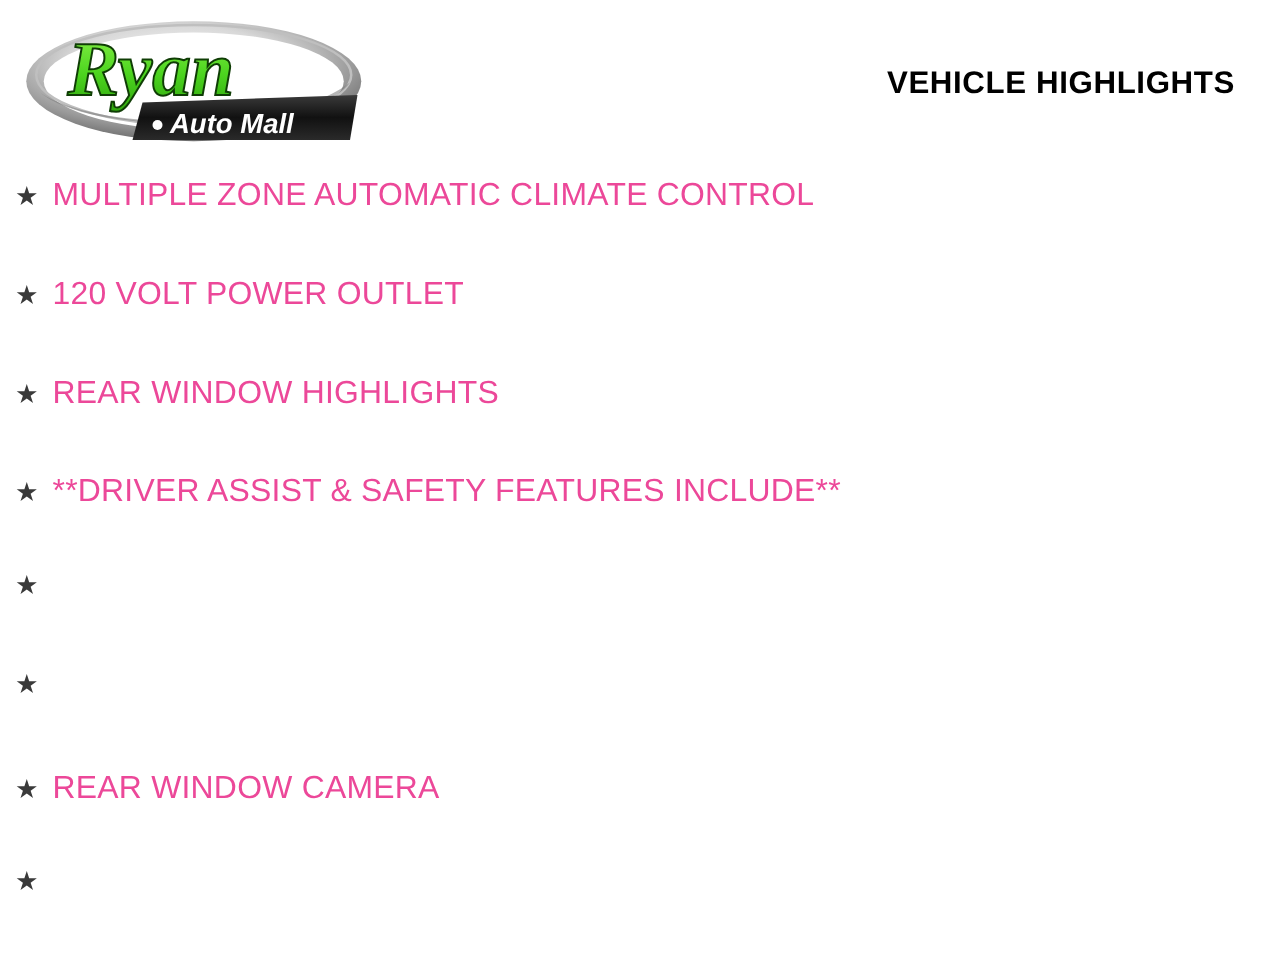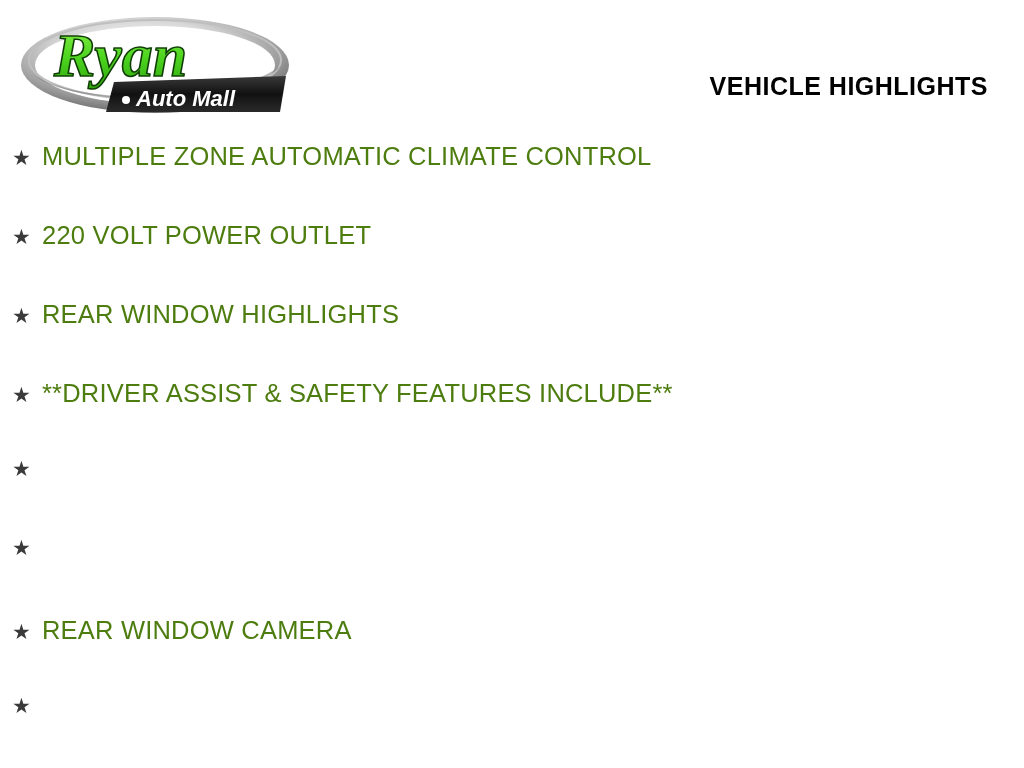--- a/index.html
+++ b/index.html
@@ -36,21 +36,20 @@
 
   .highlights-title {
     position: absolute;
     right: 36px;
     top: 52px;
     font-size: 25px;
     font-weight: bold;
     color: #000000;
     letter-spacing: 0.5px;
     white-space: nowrap;
-    margin-top: 20px;
   }
 
   
   .feature-list {
     position: absolute;
     top: 142px;
     left: 0;
     right: 0;
     list-style: none;
     margin: 0;
@@ -65,21 +64,21 @@
   .star-icon {
     width: 30px;
     flex: 0 0 30px;
     font-size: 21px;
     line-height: 1;
     color: #3a3a3a;
     text-align: left;
   }
   .feature-text {
     font-size: 25.5px;
-    color: #4d7c0f;
+    color: #ec4899;
     letter-spacing: 0.2px;
     white-space: nowrap;
   }
 </style>
 </head>
 <body>
 
 <div class="page">
 
   <div class="header">
@@ -122,21 +121,21 @@
     <div class="highlights-title">VEHICLE HIGHLIGHTS</div>
   </div>
 
   <ul class="feature-list">
     <li class="feature-item">
       <span class="star-icon">★</span>
       <span class="feature-text">MULTIPLE ZONE AUTOMATIC CLIMATE CONTROL</span>
     </li>
     <li class="feature-item">
       <span class="star-icon">★</span>
-      <span class="feature-text">220 VOLT POWER OUTLET</span>
+      <span class="feature-text">120 VOLT POWER OUTLET</span>
     </li>
     <li class="feature-item">
       <span class="star-icon">★</span>
       <span class="feature-text">REAR WINDOW HIGHLIGHTS</span>
     </li>
     <li class="feature-item">
       <span class="star-icon">★</span>
       <span class="feature-text">**DRIVER ASSIST &amp; SAFETY FEATURES INCLUDE**</span>
     </li>
     <li class="feature-item">

